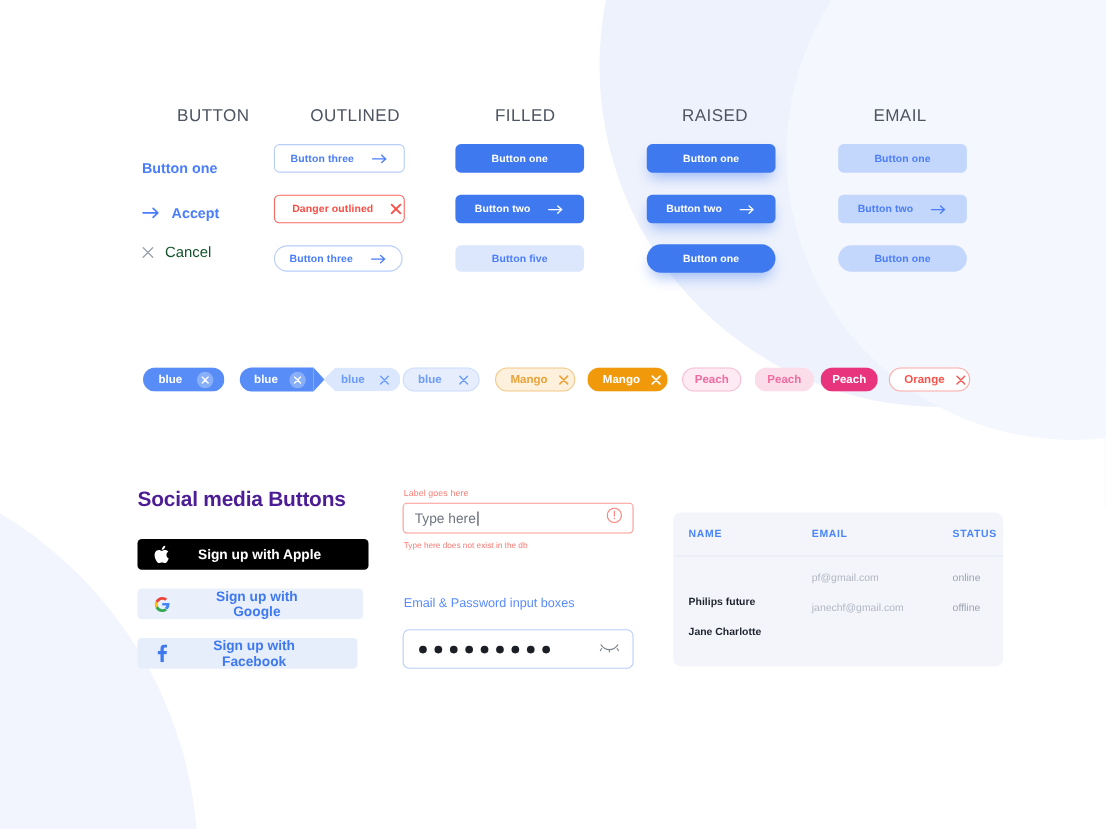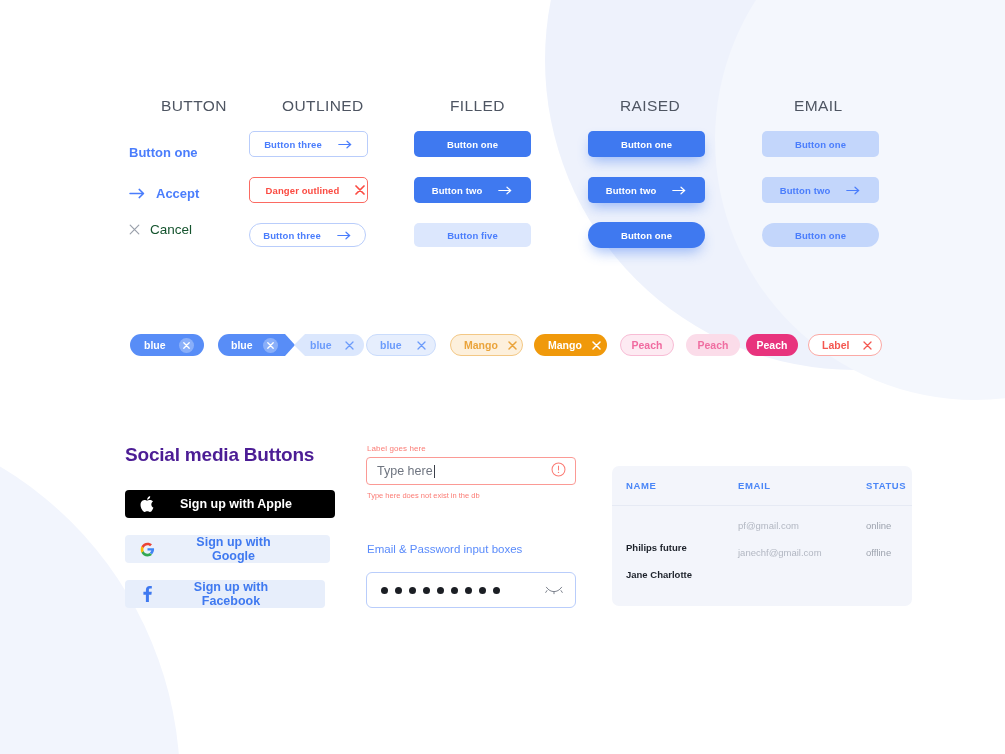--- a/index.html
+++ b/index.html
@@ -511,21 +511,21 @@
 
   <div class="abs chip chip-peach-light no-x" style="left:686px; top:334px; width:54px;">
     <span>Peach</span>
   </div>
 
   <div class="abs chip chip-peach-solid no-x" style="left:746px; top:334px; width:52px;">
     <span>Peach</span>
   </div>
 
   <div class="abs chip chip-orange-outline" style="left:808px; top:334px; width:74px;">
-    <span>Label</span>
+    <span>Orange</span>
     <span class="chip-x-plain">
       <svg width="9" height="9" viewBox="0 0 9 9">
           <path d="M1 1l7 7M8 1l-7 7" stroke="#f4564f" stroke-width="1.3" stroke-linecap="round"></path>
         </svg>
     </span>
   </div>
 
   <div class="abs section-title" style="left:125px; top:444px;">Social media Buttons</div>
 
   <button class="abs social-btn social-apple" style="left:125px; top:490px;">

